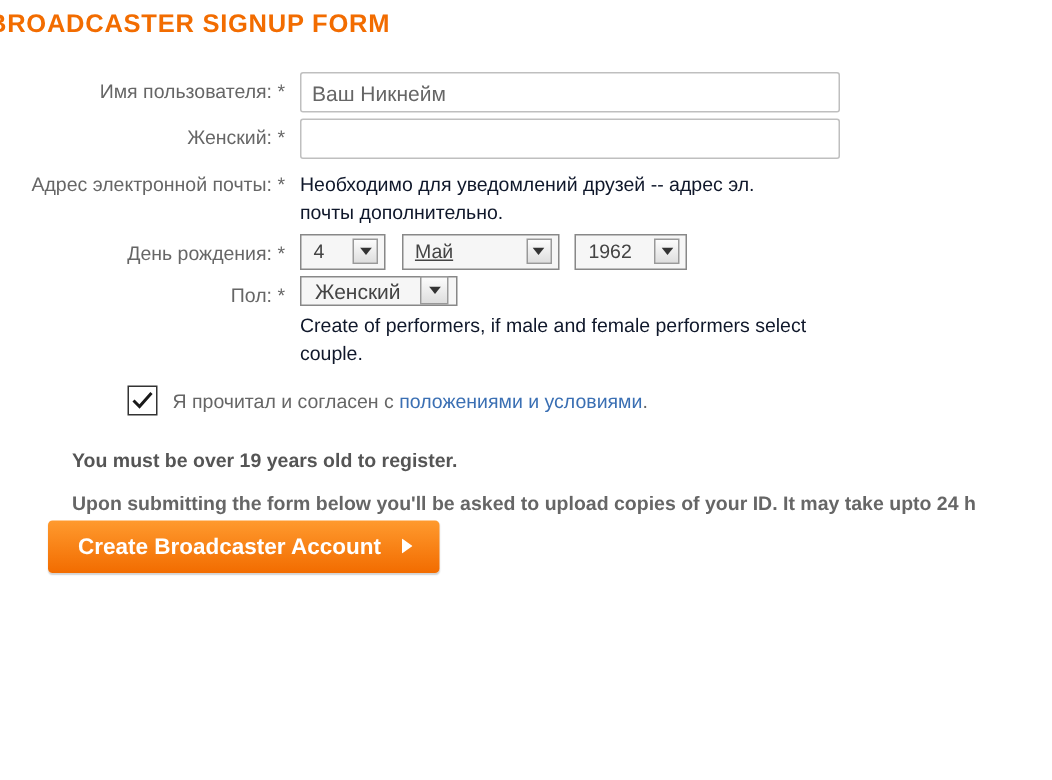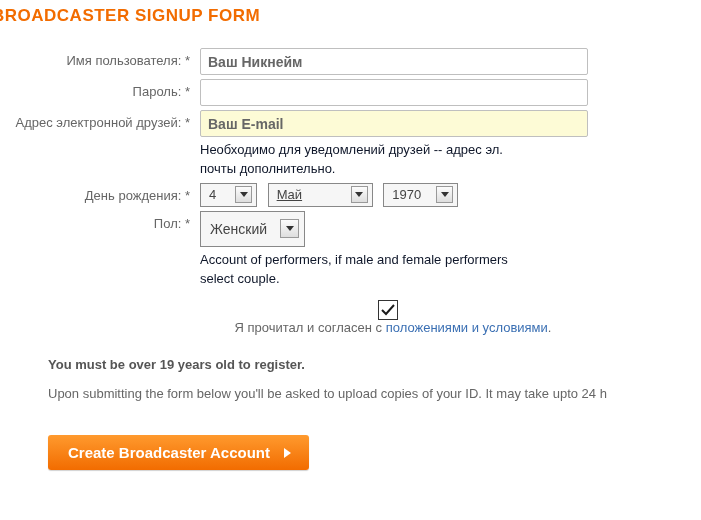--- a/index.html
+++ b/index.html
@@ -32,29 +32,28 @@
     text-align: right;
     padding-right: 10px;
     color: #666;
     line-height: 1.35;
     padding-top: 4px;
   }
   .field-col {
     flex: 1;
   }
   input[type="text"], input[type="password"] {
-    width: 388px;
+    width: 360px;
     height: 27px;
     padding: 3px 7px;
     border: 1px solid #bfbfbf;
     border-radius: 2px;
     font-size: 14px;
     font-family: inherit;
     color: #666;
-    font-weight: bold;
   }
   input.highlight {
     background: #fdfbd6;
   }
   .hint {
     color: #0f172a;
     font-size: 13px;
     margin-top: 4px;
     line-height: 1.45;
     max-width: 340px;
@@ -65,55 +64,54 @@
     border: 1px solid #888;
     background: #f6f6f6;
     height: 24px;
     padding: 0 4px 0 8px;
     margin-right: 7px;
     font-size: 13px;
     color: #444;
     cursor: default;
     vertical-align: middle;
   }
-  .select.big { height: 36px; padding: 0 5px 0 9px; font-size: 14px; }
+  .select.big { height: 20px; padding: 0 5px 0 9px; font-size: 14px; }
   .select .sel-text { margin-right: 8px; min-width: 18px; }
   .select .sel-arrow-btn {
     width: 17px;
     height: 17px;
     display: inline-flex;
     align-items: center;
     justify-content: center;
     border: 1px solid #999;
     background: linear-gradient(#fcfcfc,#dedede);
   }
   .select.big .sel-arrow-btn { width: 19px; height: 19px; }
   .sel-arrow-btn svg { display:block; }
   .check-row {
     display: flex;
     align-items: center;
     margin: 12px 0 22px 85px;
-    flex-direction: column;
   }
   .checkbox {
     width: 20px;
     height: 20px;
     border: 1.5px solid #333;
     display: inline-flex;
     align-items: center;
     justify-content: center;
     margin-right: 10px;
     background: #fff;
   }
   .checkbox svg { display:block; }
   .check-label { color: #666; }
   .check-label a { color: #3a6fb3; text-decoration: none; }
   .note { color: #555; font-weight: 600; margin: 0 0 14px 48px; }
-  .desc { color: #666; margin: 0 0 34px 48px; }
-  .submit-row { margin-left: 48px; }
+  .desc { color: #666; margin: 0 0 4px 48px; font-weight: bold; }
+  .submit-row { margin-left: 32px; }
   .submit-btn {
     display: inline-flex;
     align-items: center;
     background: linear-gradient(#ff9a2e,#f26c00);
     color: #fff;
     font-size: 15px;
     font-weight: 600;
     border: none;
     border-radius: 3px;
     padding: 9px 18px 9px 20px;
@@ -134,30 +132,29 @@
 <div class="page-title">BROADCASTER SIGNUP FORM</div>
 
 <div class="form-row">
   <div class="label-col">Имя пользователя: *</div>
   <div class="field-col">
     <input type="text" value="Ваш Никнейм" style="">
   </div>
 </div>
 
 <div class="form-row">
-  <div class="label-col">Пароль: *</div>
+  <div class="label-col">Женский: *</div>
   <div class="field-col">
     <input type="password" value="" style="">
   </div>
 </div>
 
 <div class="form-row">
-  <div class="label-col">Адрес электронной друзей: *</div>
-  <div class="field-col">
-    <input type="text" class="highlight" value="Ваш E-mail" style="">
+  <div class="label-col">Адрес электронной почты: *</div>
+  <div class="field-col">
     <div class="hint">Необходимо для уведомлений друзей -- адрес эл. почты дополнительно.</div>
   </div>
 </div>
 
 <div class="form-row">
   <div class="label-col">День рождения: *</div>
   <div class="field-col">
     <span class="select sel-day">
       <span class="sel-text">4</span>
       <span class="sel-arrow-btn">
@@ -168,42 +165,42 @@
     </span>
     <span class="select sel-month">
       <span class="sel-text">Май</span>
       <span class="sel-arrow-btn">
         <svg width="8" height="5" viewBox="0 0 8 5">
             <path d="M0 0 L8 0 L4 5 Z" fill="#333"></path>
           </svg>
       </span>
     </span>
     <span class="select sel-year">
-      <span class="sel-text">1970</span>
+      <span class="sel-text">1962</span>
       <span class="sel-arrow-btn">
         <svg width="8" height="5" viewBox="0 0 8 5">
             <path d="M0 0 L8 0 L4 5 Z" fill="#333"></path>
           </svg>
       </span>
     </span>
   </div>
 </div>
 
 <div class="form-row">
   <div class="label-col">Пол: *</div>
   <div class="field-col">
     <span class="select big sel-gender">
       <span class="sel-text">Женский</span>
       <span class="sel-arrow-btn">
         <svg width="8" height="5" viewBox="0 0 8 5">
             <path d="M0 0 L8 0 L4 5 Z" fill="#333"></path>
           </svg>
       </span>
     </span>
-    <div class="hint">Account of performers, if male and female performers select couple.</div>
+    <div class="hint">Create of performers, if male and female performers select couple.</div>
   </div>
 </div>
 
 <div class="check-row">
   <span class="checkbox">
     <svg width="14" height="12" viewBox="0 0 14 12">
       <path d="M1 6 L5 10 L13 1" stroke="#1a1a1a" stroke-width="2" fill="none"></path>
     </svg>
   </span>
   <span class="check-label">

